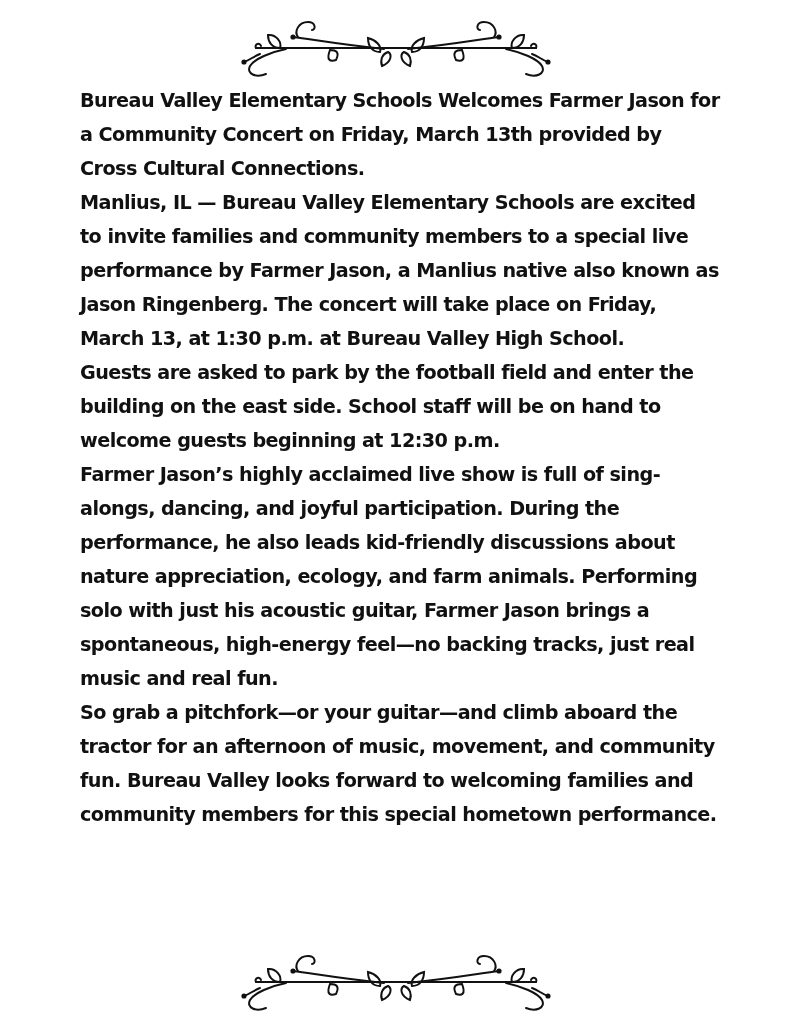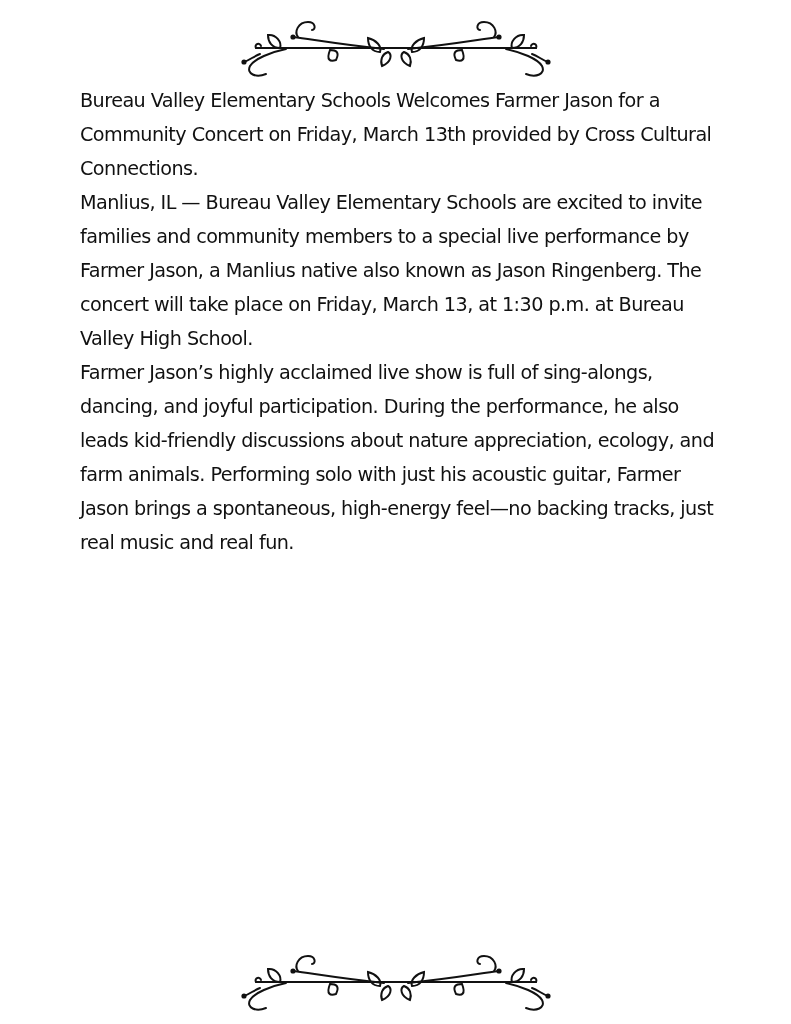--- a/index.html
+++ b/index.html
@@ -2,21 +2,21 @@
 <html><head>
 <meta charset="utf-8">
 <style>
   html, body { margin: 0; padding: 0; background: #ffffff; }
   body { width: 791px; height: 1024px; position: relative; overflow: hidden; font-family: "DejaVu Sans", sans-serif; color: #111111; }
   .ornament { position: absolute; left: 236px; width: 320px; height: 80px; }
   .ornament.top { top: 4px; }
   .ornament.bottom { top: 938px; }
   .ornament svg { width: 320px; height: 80px; display: block; }
   .content { position: absolute; left: 80px; top: 84px; width: 640px; }
-  .para { margin: 0; font-size: 19.2px; line-height: 34px; letter-spacing: -0.55px; word-spacing: 0px; white-space: normal; }
+  .para { margin: 0; font-size: 19.2px; line-height: 34px; letter-spacing: -0.55px; word-spacing: 0px; white-space: normal; font-weight: bold; }
 </style>
 </head>
 <body>
 
 <div class="ornament top">
   <svg viewBox="0 0 320 80" fill="none" stroke="#111" stroke-width="2" stroke-linecap="round">
 
     <path d="M20 44 L300 44"></path>
 
     <path d="M57 33 C80 36, 100 40, 148 45"></path>
@@ -44,21 +44,23 @@
     <path d="M168 48 C164 50, 164 58, 174 62 C176 56, 174 50, 168 48 Z"></path>
     <path d="M188 34 C180 36, 174 42, 176 48 C184 48, 188 42, 188 34 Z"></path>
     <path d="M226 46 C220 46, 216 48, 220 56 C226 58, 230 56, 226 46 Z"></path>
     <path d="M288 31 C280 30, 274 38, 276 44 C284 44, 288 38, 288 31 Z"></path>
   </svg>
 </div>
 
 <div class="content">
   <p class="para">Bureau Valley Elementary Schools Welcomes Farmer Jason for a Community Concert on Friday, March 13th provided by Cross Cultural Connections.</p>
   <p class="para">Manlius, IL — Bureau Valley Elementary Schools are excited to invite families and community members to a special live performance by Farmer Jason, a Manlius native also known as Jason Ringenberg. The concert will take place on Friday, March 13, at 1:30 p.m. at Bureau Valley High School.</p>
+  <p class="para">Guests are asked to park by the football field and enter the building on the east side. School staff will be on hand to welcome guests beginning at 12:30 p.m.</p>
   <p class="para">Farmer Jason’s highly acclaimed live show is full of sing-alongs, dancing, and joyful participation. During the performance, he also leads kid-friendly discussions about nature appreciation, ecology, and farm animals. Performing solo with just his acoustic guitar, Farmer Jason brings a spontaneous, high-energy feel—no backing tracks, just real music and real fun.</p>
+  <p class="para">So grab a pitchfork—or your guitar—and climb aboard the tractor for an afternoon of music, movement, and community fun. Bureau Valley looks forward to welcoming families and community members for this special hometown performance.</p>
 </div>
 
 <div class="ornament bottom">
   <svg viewBox="0 0 320 80" fill="none" stroke="#111" stroke-width="2" stroke-linecap="round">
     <path d="M20 44 L300 44"></path>
     <path d="M57 33 C80 36, 100 40, 148 45"></path>
     <path d="M62 33 C58 28, 62 18, 72 18 C80 18, 80 26, 76 26"></path>
     <circle cx="57" cy="33" r="1.6" fill="#111"></circle>
     <path d="M50 45 C35 48, 18 55, 14 62 C10 70, 20 74, 30 70"></path>
     <circle cx="8" cy="58" r="1.6" fill="#111"></circle>

